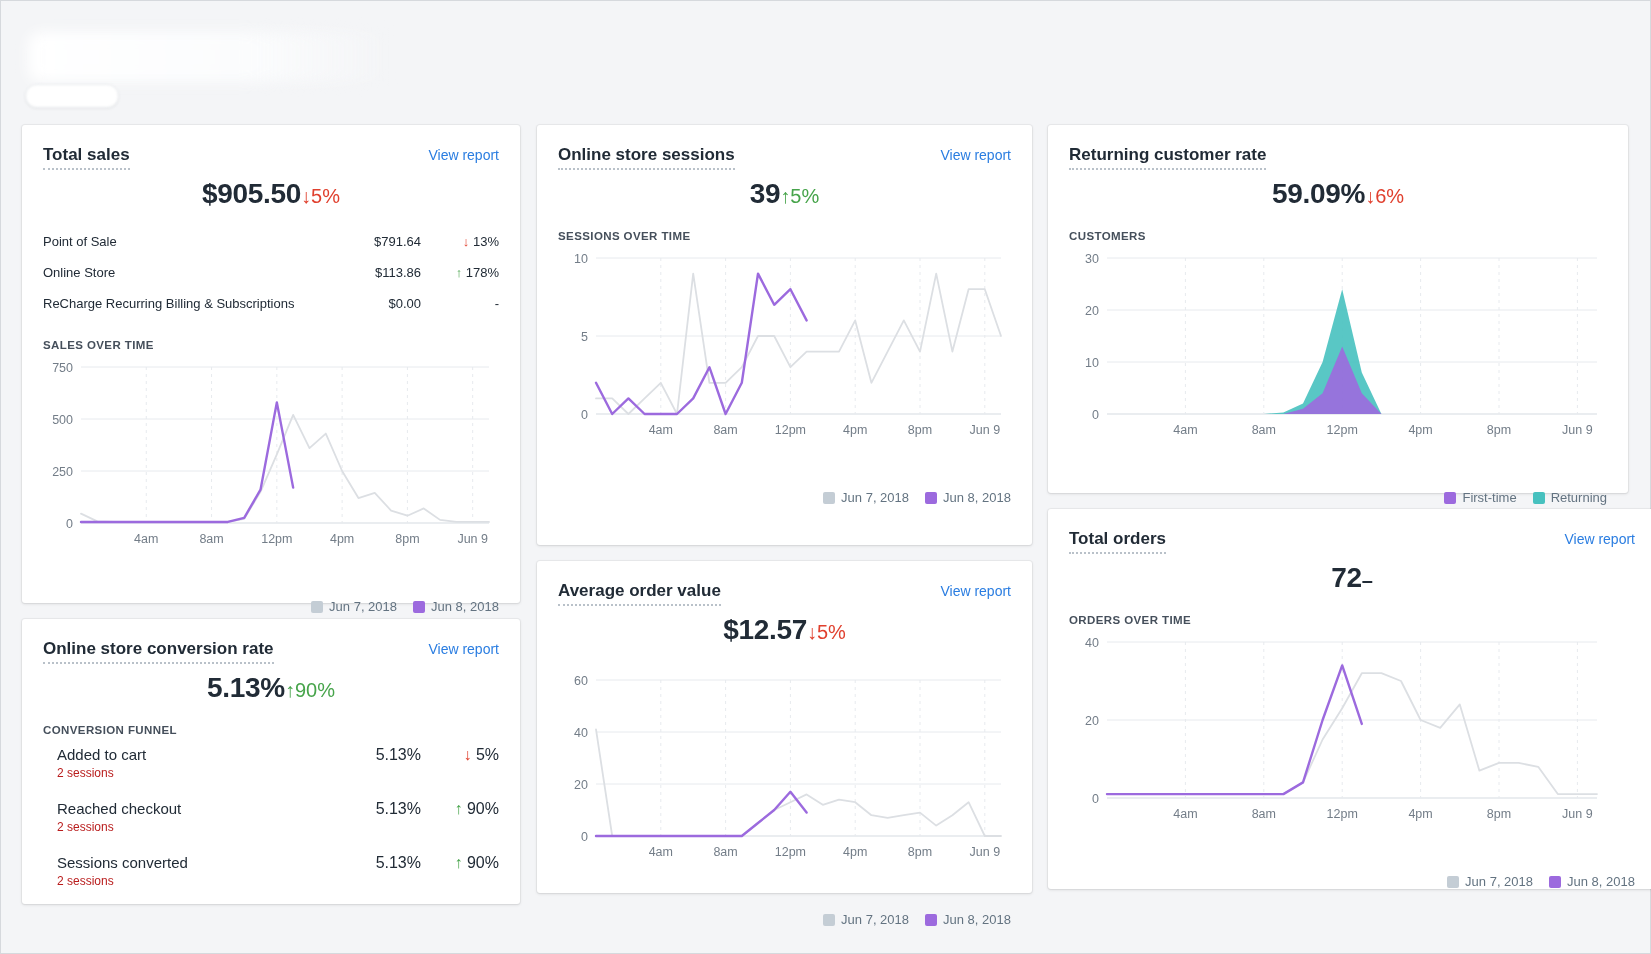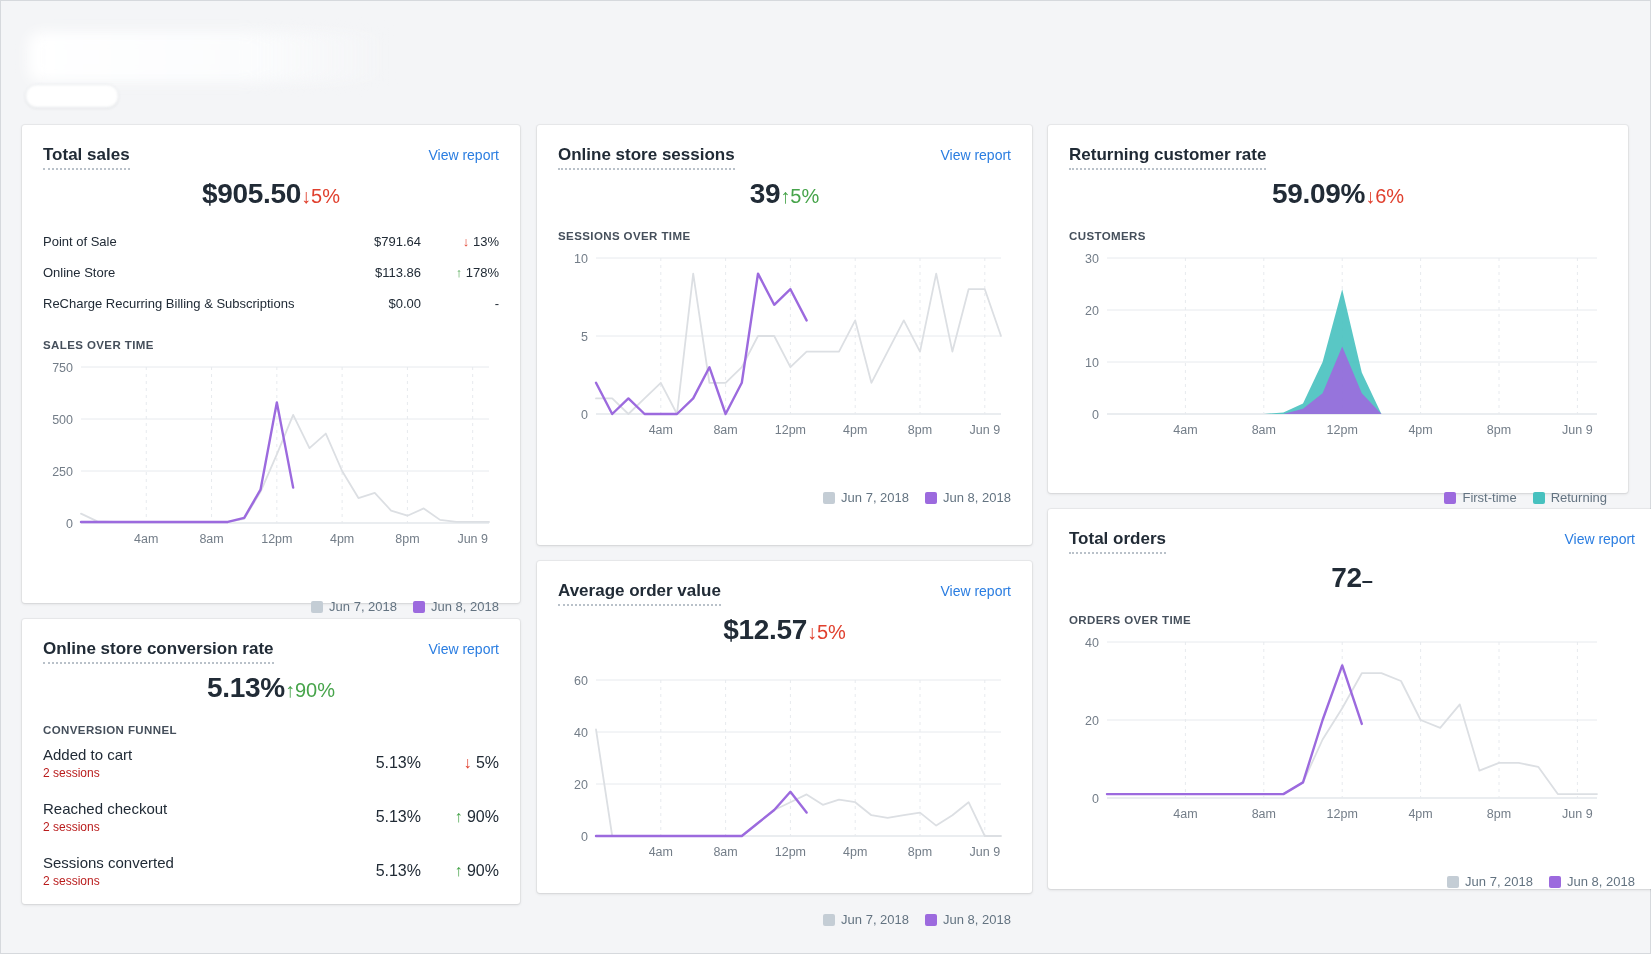--- a/index.html
+++ b/index.html
@@ -42,21 +42,21 @@
   .cols-wide .row-change{width:150px;}
 
   .section-label{font-size:11.5px;font-weight:700;color:#454f5b;letter-spacing:.4px;margin-top:20px;}
   .chart{width:100%;height:190px;margin-top:8px;}
   .chart-pad{margin-top:26px;}
   .legend{display:flex;justify-content:flex-end;align-items:center;gap:16px;
     font-size:13px;color:#637381;margin-top:6px;}
   .legend-item{display:flex;align-items:center;margin-top:44px;}
   .swatch{width:12px;height:12px;border-radius:2px;display:inline-block;margin-right:6px;background:#ccc;}
 
-  .frow{display:flex;align-items:center;padding:10px 0;}
+  .frow{display:flex;align-items:flex-start;padding:10px 0;margin-left:14px;}
   .frow-text{flex:1;}
   .frow-label{font-size:15px;color:#212b36;}
   .frow-sub{font-size:12px;color:#b91c1c;margin-top:3px;}
 </style>
 </head>
 <body>
 
 <div class="frame"></div>
 <div class="blur1"></div>
 <div class="blur2"></div>

